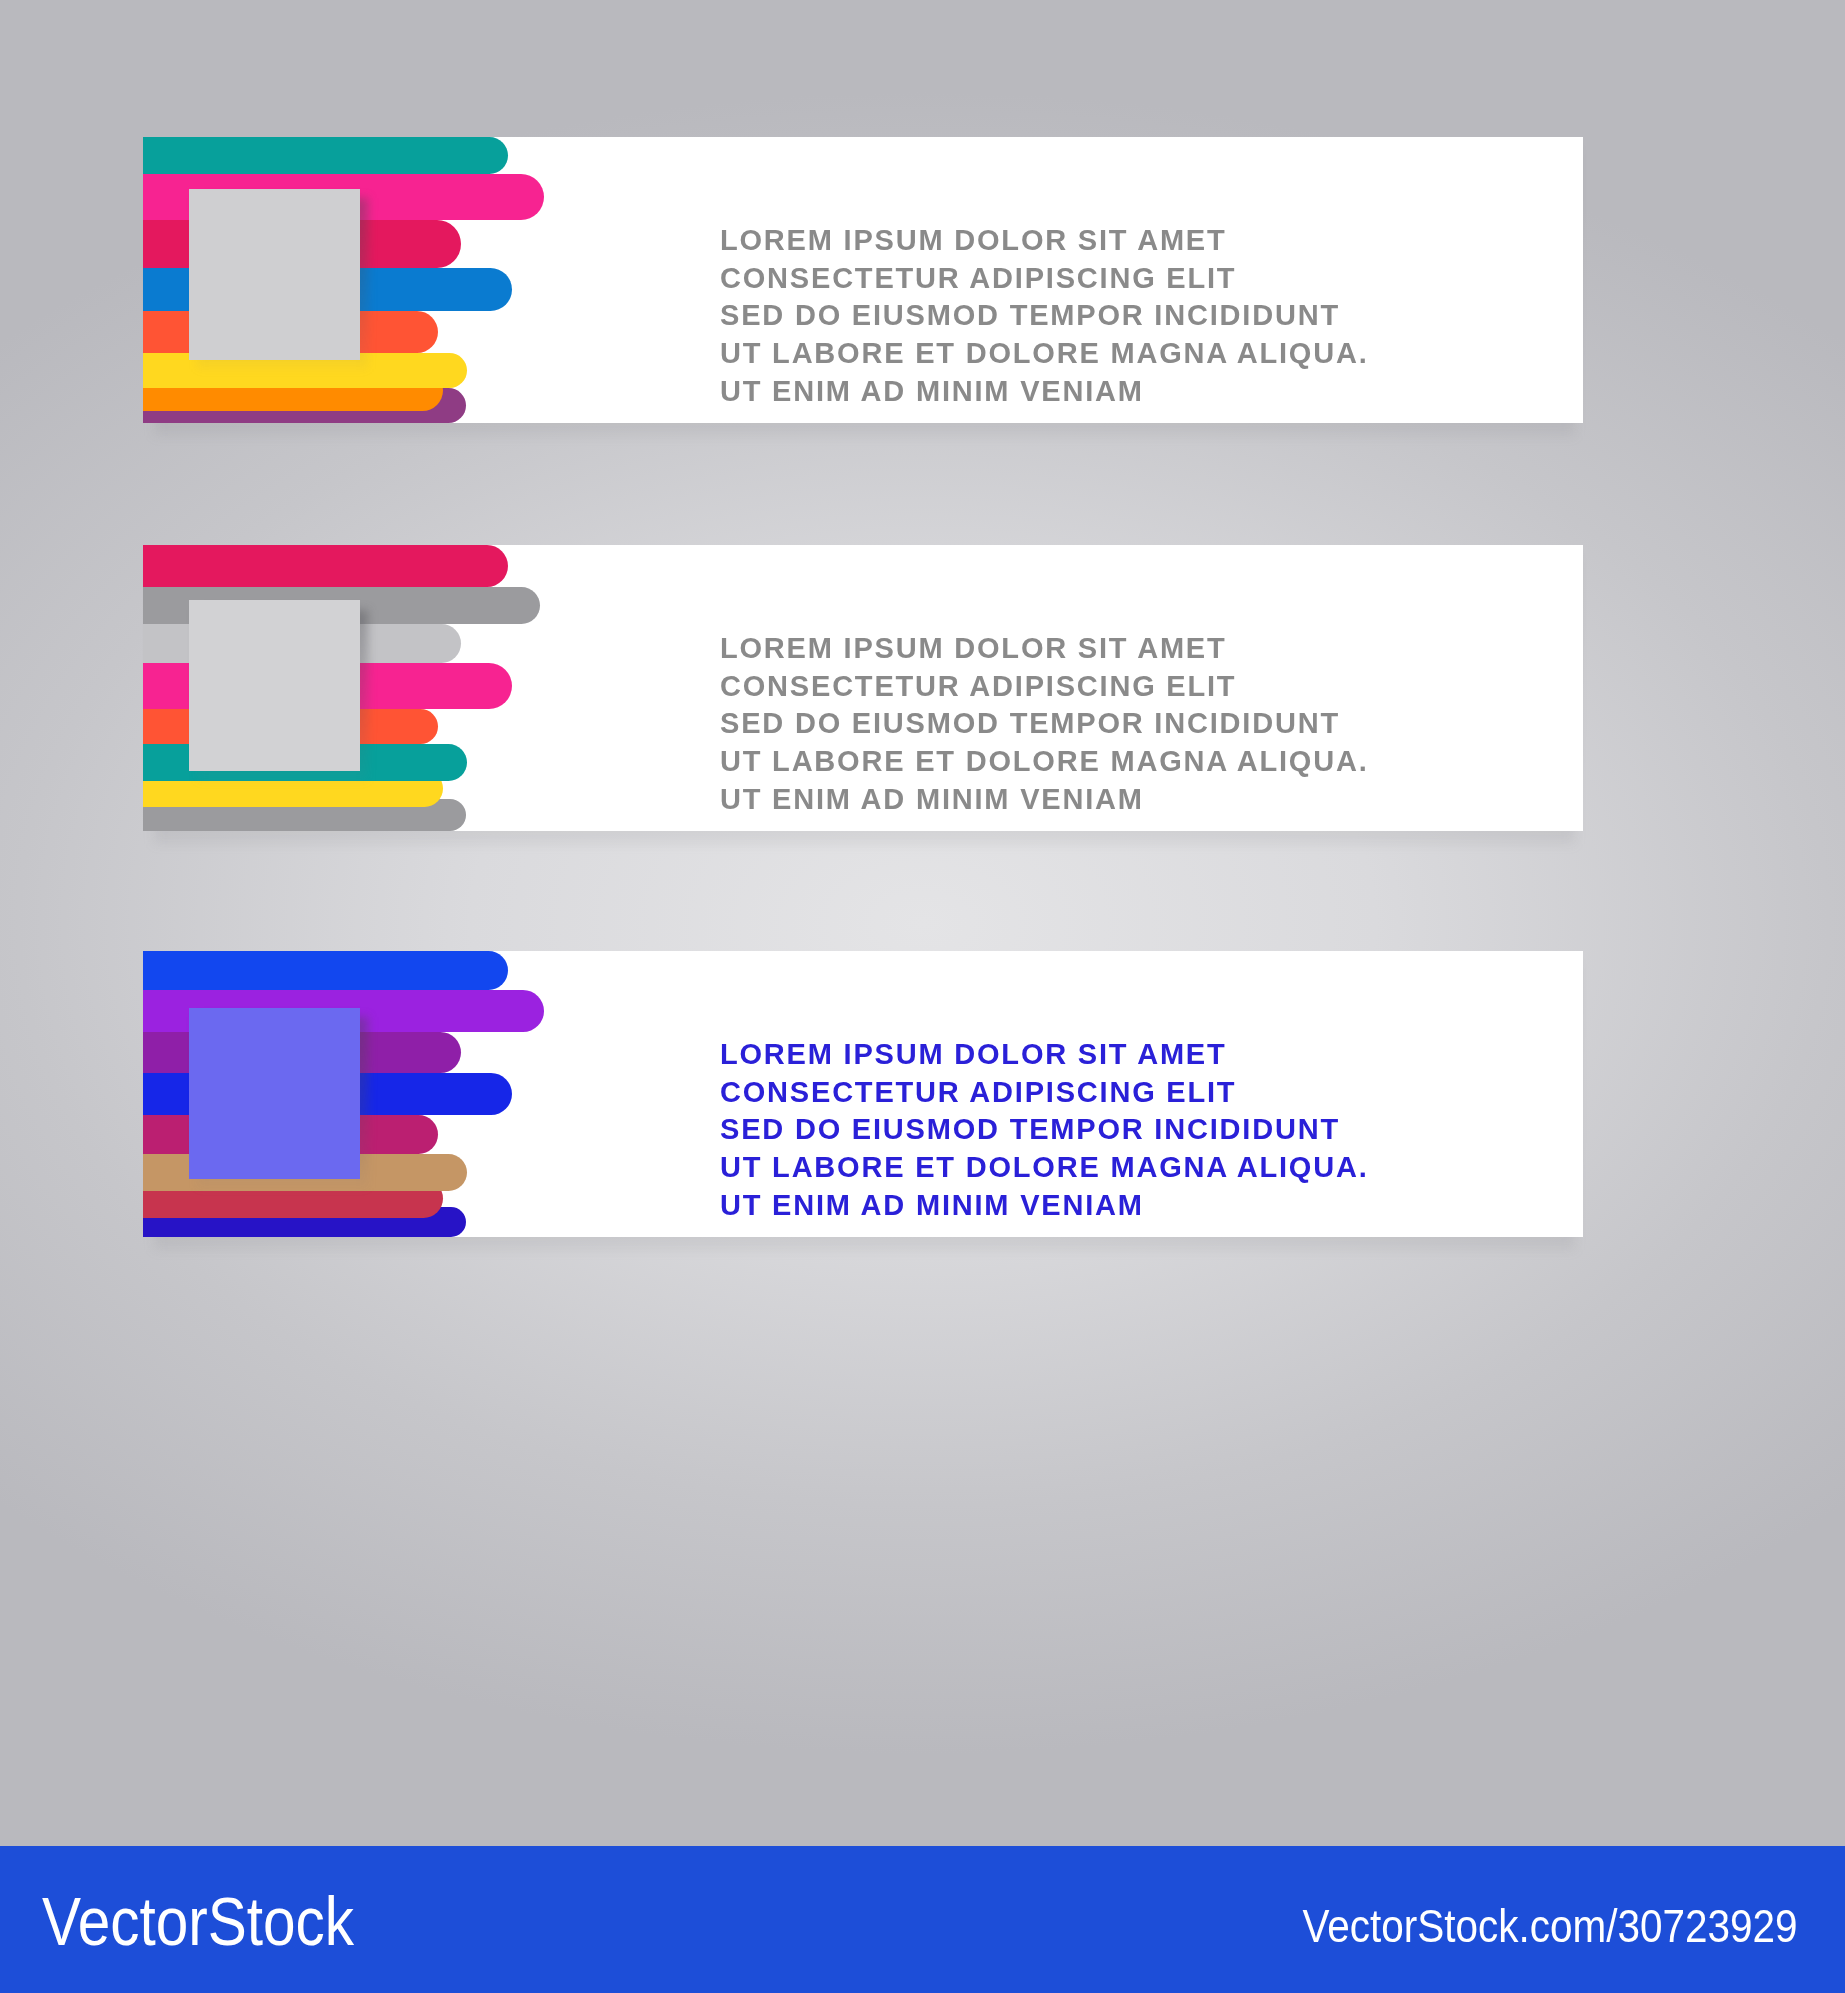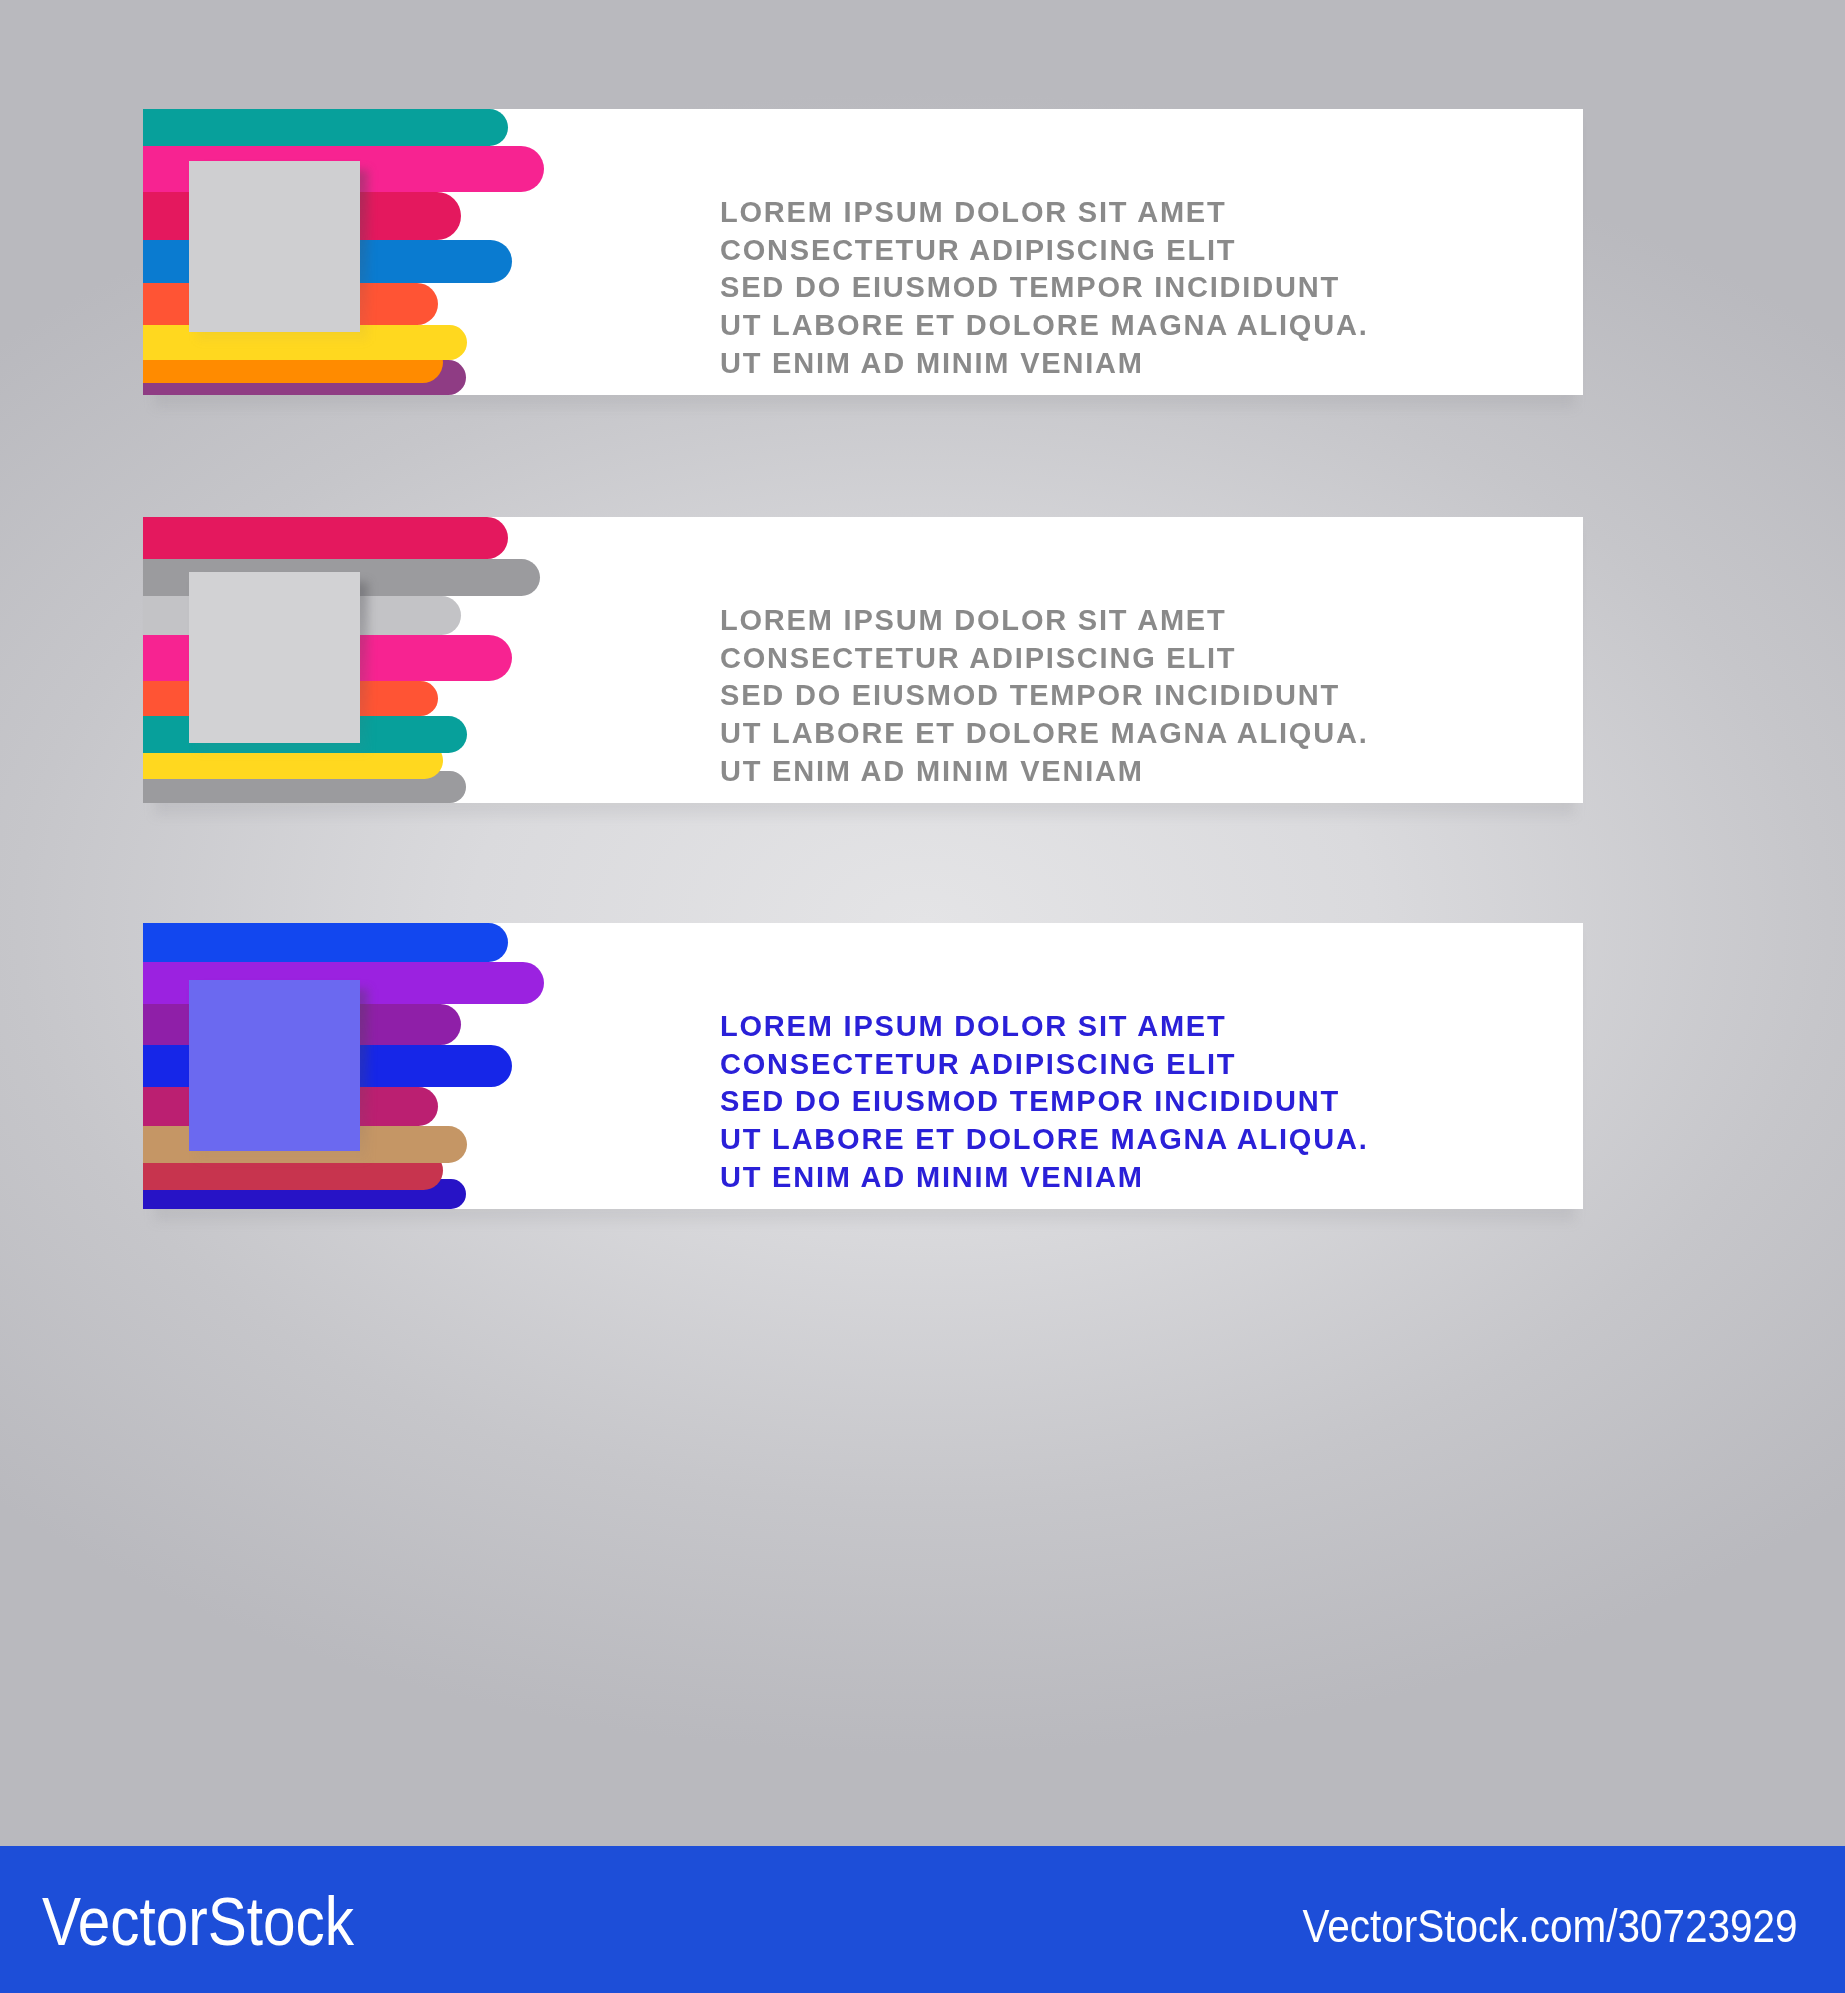--- a/index.html
+++ b/index.html
@@ -12,20 +12,21 @@
   }
   #stage{
     position:absolute;left:0;top:0;width:1846px;height:1846px;
     background:
       radial-gradient(ellipse 1292px 831px at 50% 50%, #e4e4e6 0%, #dadadd 35%, #c6c6ca 70%, #b9b9be 100%);
   }
   .banner{
     position:absolute;
     width:1440px;
     height:286px;
+    margin-top:28px;
   }
   .bshadow{
     position:absolute;left:11px;top:13px;width:1421px;height:286px;
     background:linear-gradient(180deg, rgba(60,60,65,.40), rgba(120,120,125,.10));
     filter:blur(5.5px);
   }
   .card{
     position:absolute;left:0;top:0;width:1440px;height:286px;
     background:#ffffff;
   }

